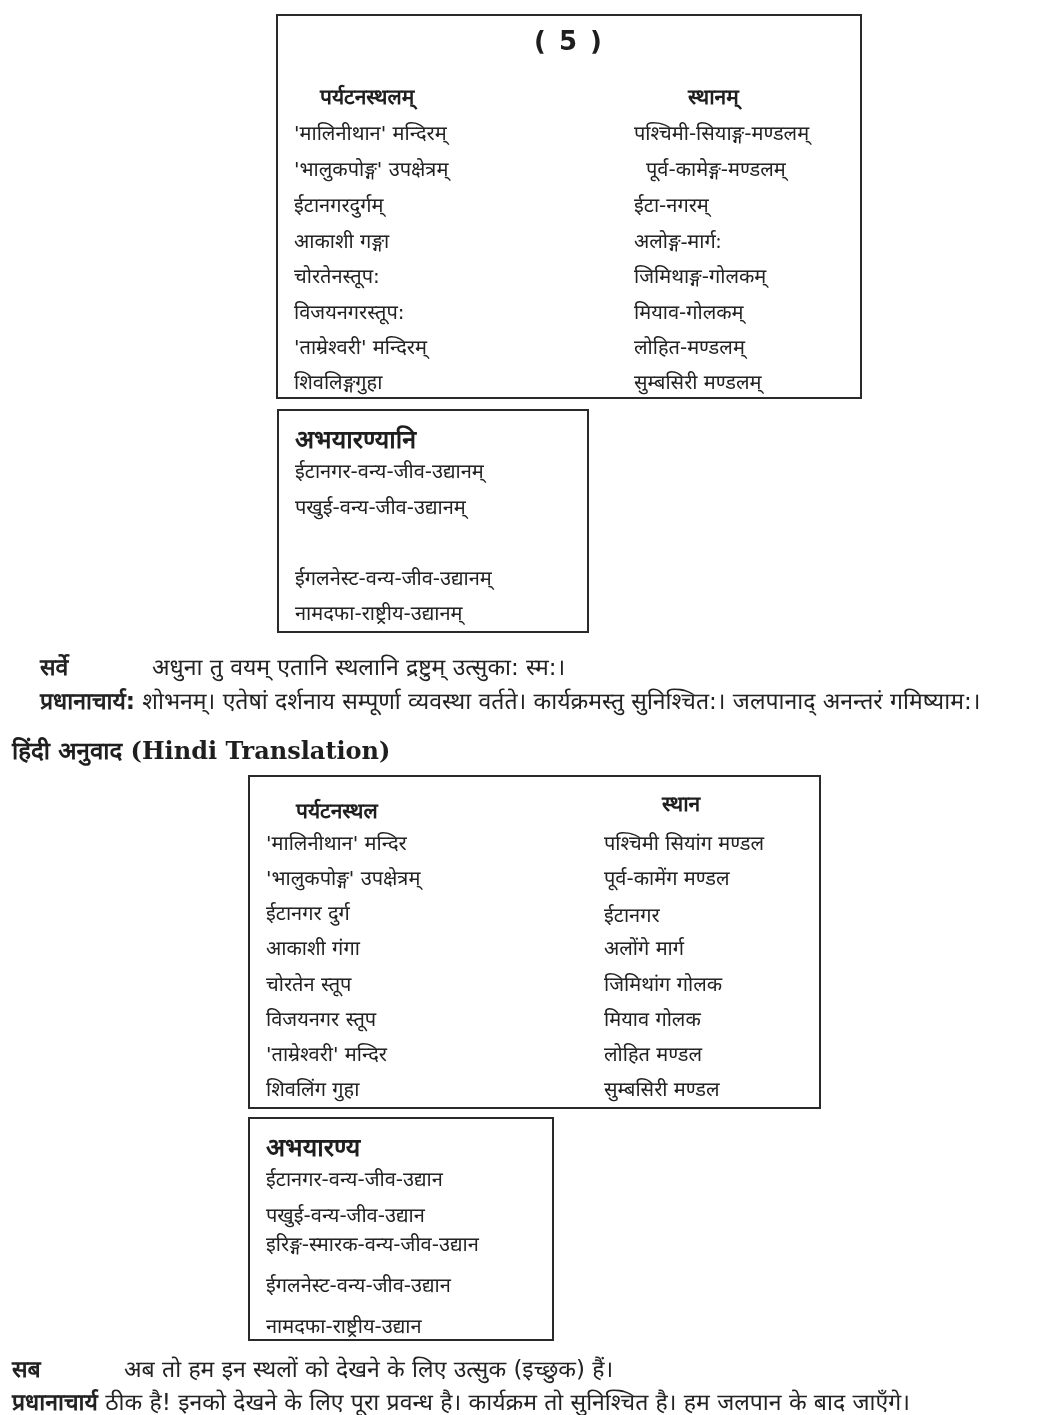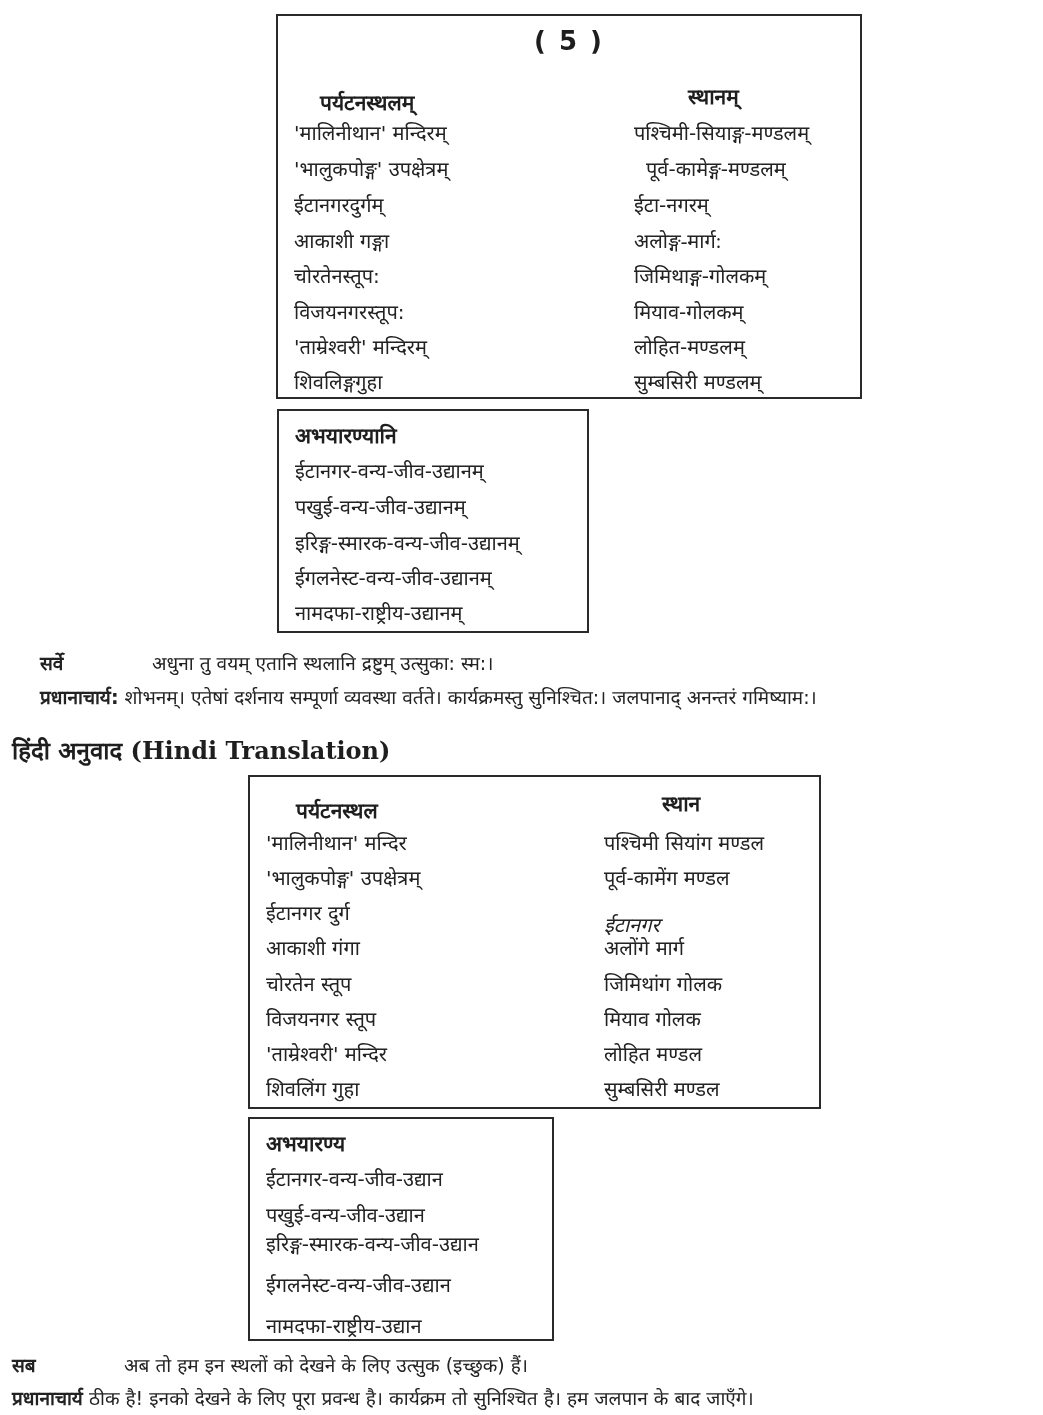--- a/index.html
+++ b/index.html
@@ -23,42 +23,42 @@
   .col-head {
     position: absolute; font-weight: bold; font-size: 21px;
     font-family: "DejaVu Sans", "Liberation Sans", sans-serif;
   }
   .row {
     position: absolute; font-size: 20px; white-space: nowrap;
     font-family: "DejaVu Sans", "Liberation Sans", sans-serif;
     color: #222;
   }
   .list-head {
-    position: absolute; font-weight: bold; font-size: 21px;
+    position: absolute; font-weight: bold; font-size: 25px;
     font-family: "DejaVu Sans", "Liberation Sans", sans-serif;
   }
   .dialog-line {
-    position: absolute; font-size: 19px; white-space: nowrap;
+    position: absolute; font-size: 23px; white-space: nowrap;
     font-family: "DejaVu Sans", "Liberation Sans", sans-serif;
     color: #222;
   }
   .speaker { font-weight: bold; display: inline-block; }
   .section-heading {
     position: absolute; left: 12px; top: 733px;
     font-size: 24px; font-weight: bold;
     font-family: "DejaVu Serif", "Liberation Serif", serif;
     white-space: nowrap;
   }
 </style>
 </head>
 <body>
 
 <div class="box" style="left:276px; top:14px; width:586px; height:385px;">
   <div class="box-title-num">( 5 )</div>
-  <div class="col-head" style="left:42px; top:72px;">पर्यटनस्थलम्</div>
+  <div class="col-head" style="left:42px; top:66px;">पर्यटनस्थलम्</div>
   <div class="col-head" style="left:410px; top:66px;">स्थानम्</div>
 
   <div class="row" style="left:16px; top:103px;">'मालिनीथान' मन्दिरम्</div>
   <div class="row" style="left:356px; top:103px;">पश्चिमी-सियाङ्ग-मण्डलम्</div>
   <div class="row" style="left:16px; top:139px;">'भालुकपोङ्ग' उपक्षेत्रम्</div>
   <div class="row" style="left:368px; top:139px;">पूर्व-कामेङ्ग-मण्डलम्</div>
   <div class="row" style="left:16px; top:175px;">ईटानगरदुर्गम्</div>
   <div class="row" style="left:356px; top:175px;">ईटा-नगरम्</div>
   <div class="row" style="left:16px; top:211px;">आकाशी गङ्गा</div>
   <div class="row" style="left:356px; top:211px;font-family:Liberation Serif, serif;">अलोङ्ग-मार्ग:</div>
@@ -69,21 +69,20 @@
   <div class="row" style="left:16px; top:317px;">'ताम्रेश्वरी' मन्दिरम्</div>
   <div class="row" style="left:356px; top:317px;">लोहित-मण्डलम्</div>
   <div class="row" style="left:16px; top:352px;">शिवलिङ्गगुहा</div>
   <div class="row" style="left:356px; top:352px;">सुम्बसिरी मण्डलम्</div>
 </div>
 
 <div class="box" style="left:277px; top:409px; width:312px; height:224px;">
   <div class="list-head" style="left:16px; top:10px;">अभयारण्यानि</div>
   <div class="row" style="left:16px; top:46px;">ईटानगर-वन्य-जीव-उद्यानम्</div>
   <div class="row" style="left:16px; top:82px;">पखुई-वन्य-जीव-उद्यानम्</div>
-  <div class="row" style="left:16px; top:118px;">इरिङ्ग-स्मारक-वन्य-जीव-उद्यानम्</div>
   <div class="row" style="left:16px; top:153px;">ईगलनेस्ट-वन्य-जीव-उद्यानम्</div>
   <div class="row" style="left:16px; top:188px;">नामदफा-राष्ट्रीय-उद्यानम्</div>
 </div>
 
 <div class="dialog-line" style="left:40px; top:650px;">
   <span class="speaker" style="width:112px;">सर्वे</span><span>अधुना तु वयम् एतानि स्थलानि द्रष्टुम् उत्सुका: स्म:।</span>
 </div>
 <div class="dialog-line" style="left:40px; top:684px;">
   <span class="speaker">प्रधानाचार्य:</span>
   <span>शोभनम्। एतेषां दर्शनाय सम्पूर्णा व्यवस्था वर्तते। कार्यक्रमस्तु सुनिश्चित:। जलपानाद् अनन्तरं गमिष्याम:।</span>
@@ -93,21 +92,21 @@
 
 <div class="box" style="left:248px; top:775px; width:573px; height:334px;">
   <div class="col-head" style="left:46px; top:12px;margin-top:7px;">पर्यटनस्थल</div>
   <div class="col-head" style="left:412px; top:12px;">स्थान</div>
 
   <div class="row" style="left:16px; top:52px;">'मालिनीथान' मन्दिर</div>
   <div class="row" style="left:354px; top:52px;">पश्चिमी सियांग मण्डल</div>
   <div class="row" style="left:16px; top:87px;">'भालुकपोङ्ग' उपक्षेत्रम्</div>
   <div class="row" style="left:354px; top:87px;">पूर्व-कामेंग मण्डल</div>
   <div class="row" style="left:16px; top:122px;">ईटानगर दुर्ग</div>
-  <div class="row" style="left:354px; top:134px;font-style:italic;">ईटानगर</div>
+  <div class="row" style="left:354px; top:124px;">ईटानगर</div>
   <div class="row" style="left:16px; top:157px;">आकाशी गंगा</div>
   <div class="row" style="left:354px; top:157px;">अलोंगे मार्ग</div>
   <div class="row" style="left:16px; top:193px;">चोरतेन स्तूप</div>
   <div class="row" style="left:354px; top:193px;">जिमिथांग गोलक</div>
   <div class="row" style="left:16px; top:228px;">विजयनगर स्तूप</div>
   <div class="row" style="left:354px; top:228px;">मियाव गोलक</div>
   <div class="row" style="left:16px; top:263px;">'ताम्रेश्वरी' मन्दिर</div>
   <div class="row" style="left:354px; top:263px;">लोहित मण्डल</div>
   <div class="row" style="left:16px; top:298px;">शिवलिंग गुहा</div>
   <div class="row" style="left:354px; top:298px;">सुम्बसिरी मण्डल</div>

